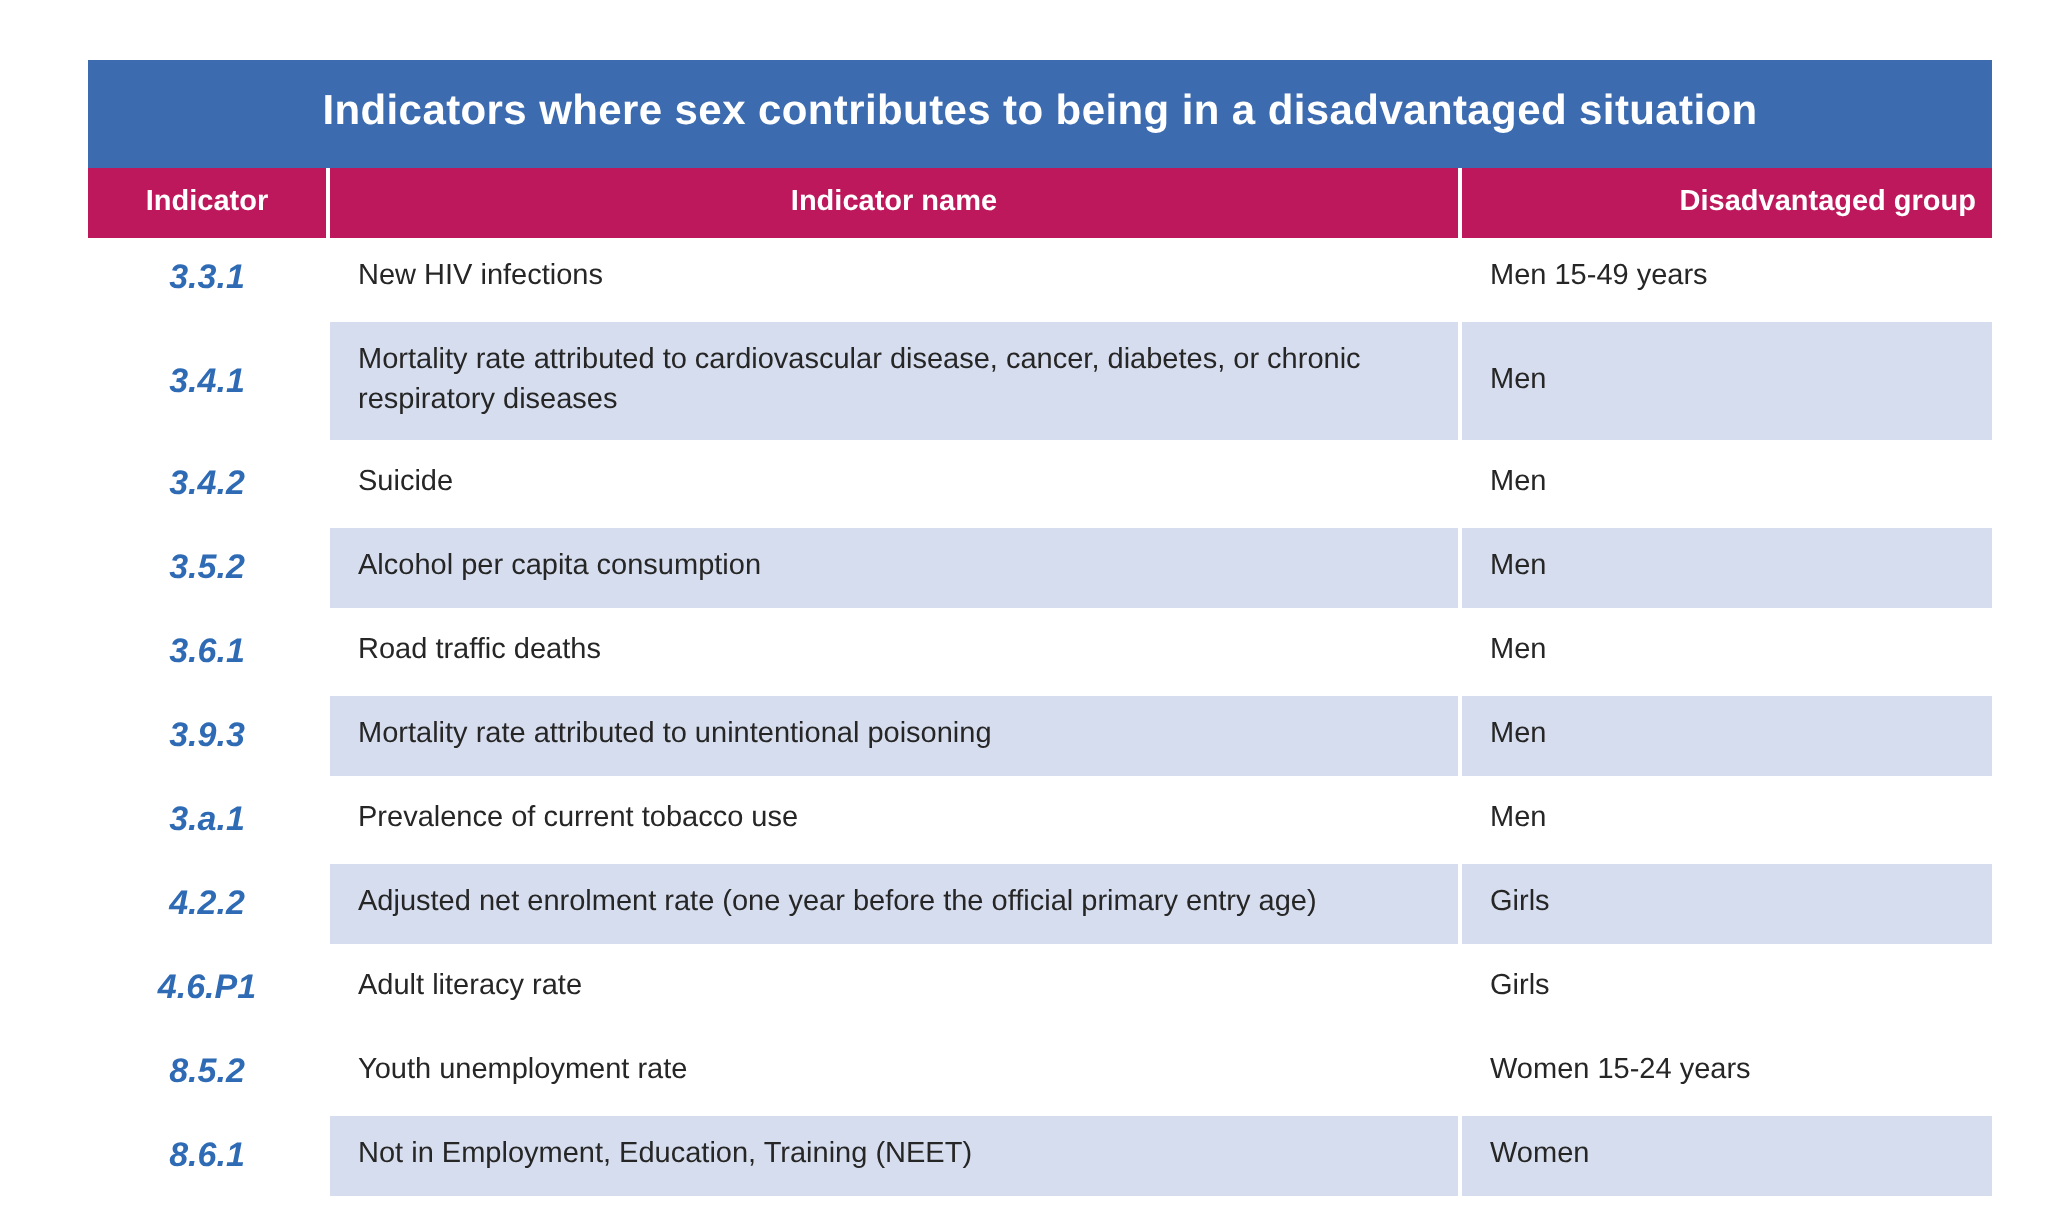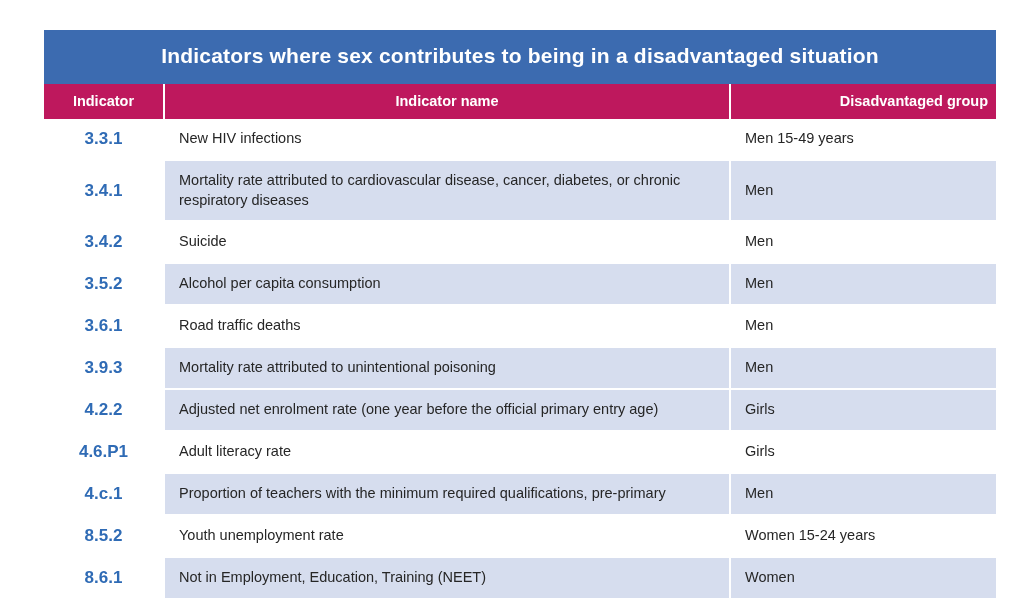--- a/index.html
+++ b/index.html
@@ -58,20 +58,21 @@
     border-right: 2px solid #ffffff;
   }
   tbody tr td:last-child { border-right: none; }
 
   td.code {
     text-align: center;
     color: #2f6bb5;
     font-weight: bold;
     font-size: 17px;
     padding: 10px 6px;
+    font-style: italic;
   }
   td.name {
     padding: 10px 14px 10px 14px;
     line-height: 1.35;
     margin-top: 30px;
   }
   td.group {
     padding: 10px 14px 10px 14px;
     line-height: 1.35;
   }
@@ -127,34 +128,34 @@
         <tr class="odd">
           <td class="code">3.6.1</td>
           <td class="name">Road traffic deaths</td>
           <td class="group">Men</td>
         </tr>
         <tr class="even">
           <td class="code">3.9.3</td>
           <td class="name">Mortality rate attributed to unintentional poisoning</td>
           <td class="group">Men</td>
         </tr>
+        <tr class="odd">
+          <td class="code">3.a.1</td>
+          <td class="name">Prevalence of current tobacco use</td>
+          <td class="group">Men</td>
+        </tr>
         <tr class="even">
           <td class="code">4.2.2</td>
           <td class="name">Adjusted net enrolment rate (one year before the official primary entry age)</td>
           <td class="group">Girls</td>
         </tr>
         <tr class="odd">
           <td class="code">4.6.P1</td>
           <td class="name">Adult literacy rate</td>
           <td class="group">Girls</td>
-        </tr>
-        <tr class="even">
-          <td class="code">4.c.1</td>
-          <td class="name">Proportion of teachers with the minimum required qualifications, pre-primary</td>
-          <td class="group">Men</td>
         </tr>
         <tr class="odd">
           <td class="code">8.5.2</td>
           <td class="name">Youth unemployment rate</td>
           <td class="group">Women 15-24 years</td>
         </tr>
         <tr class="even">
           <td class="code">8.6.1</td>
           <td class="name">Not in Employment, Education, Training (NEET)</td>
           <td class="group">Women</td>

